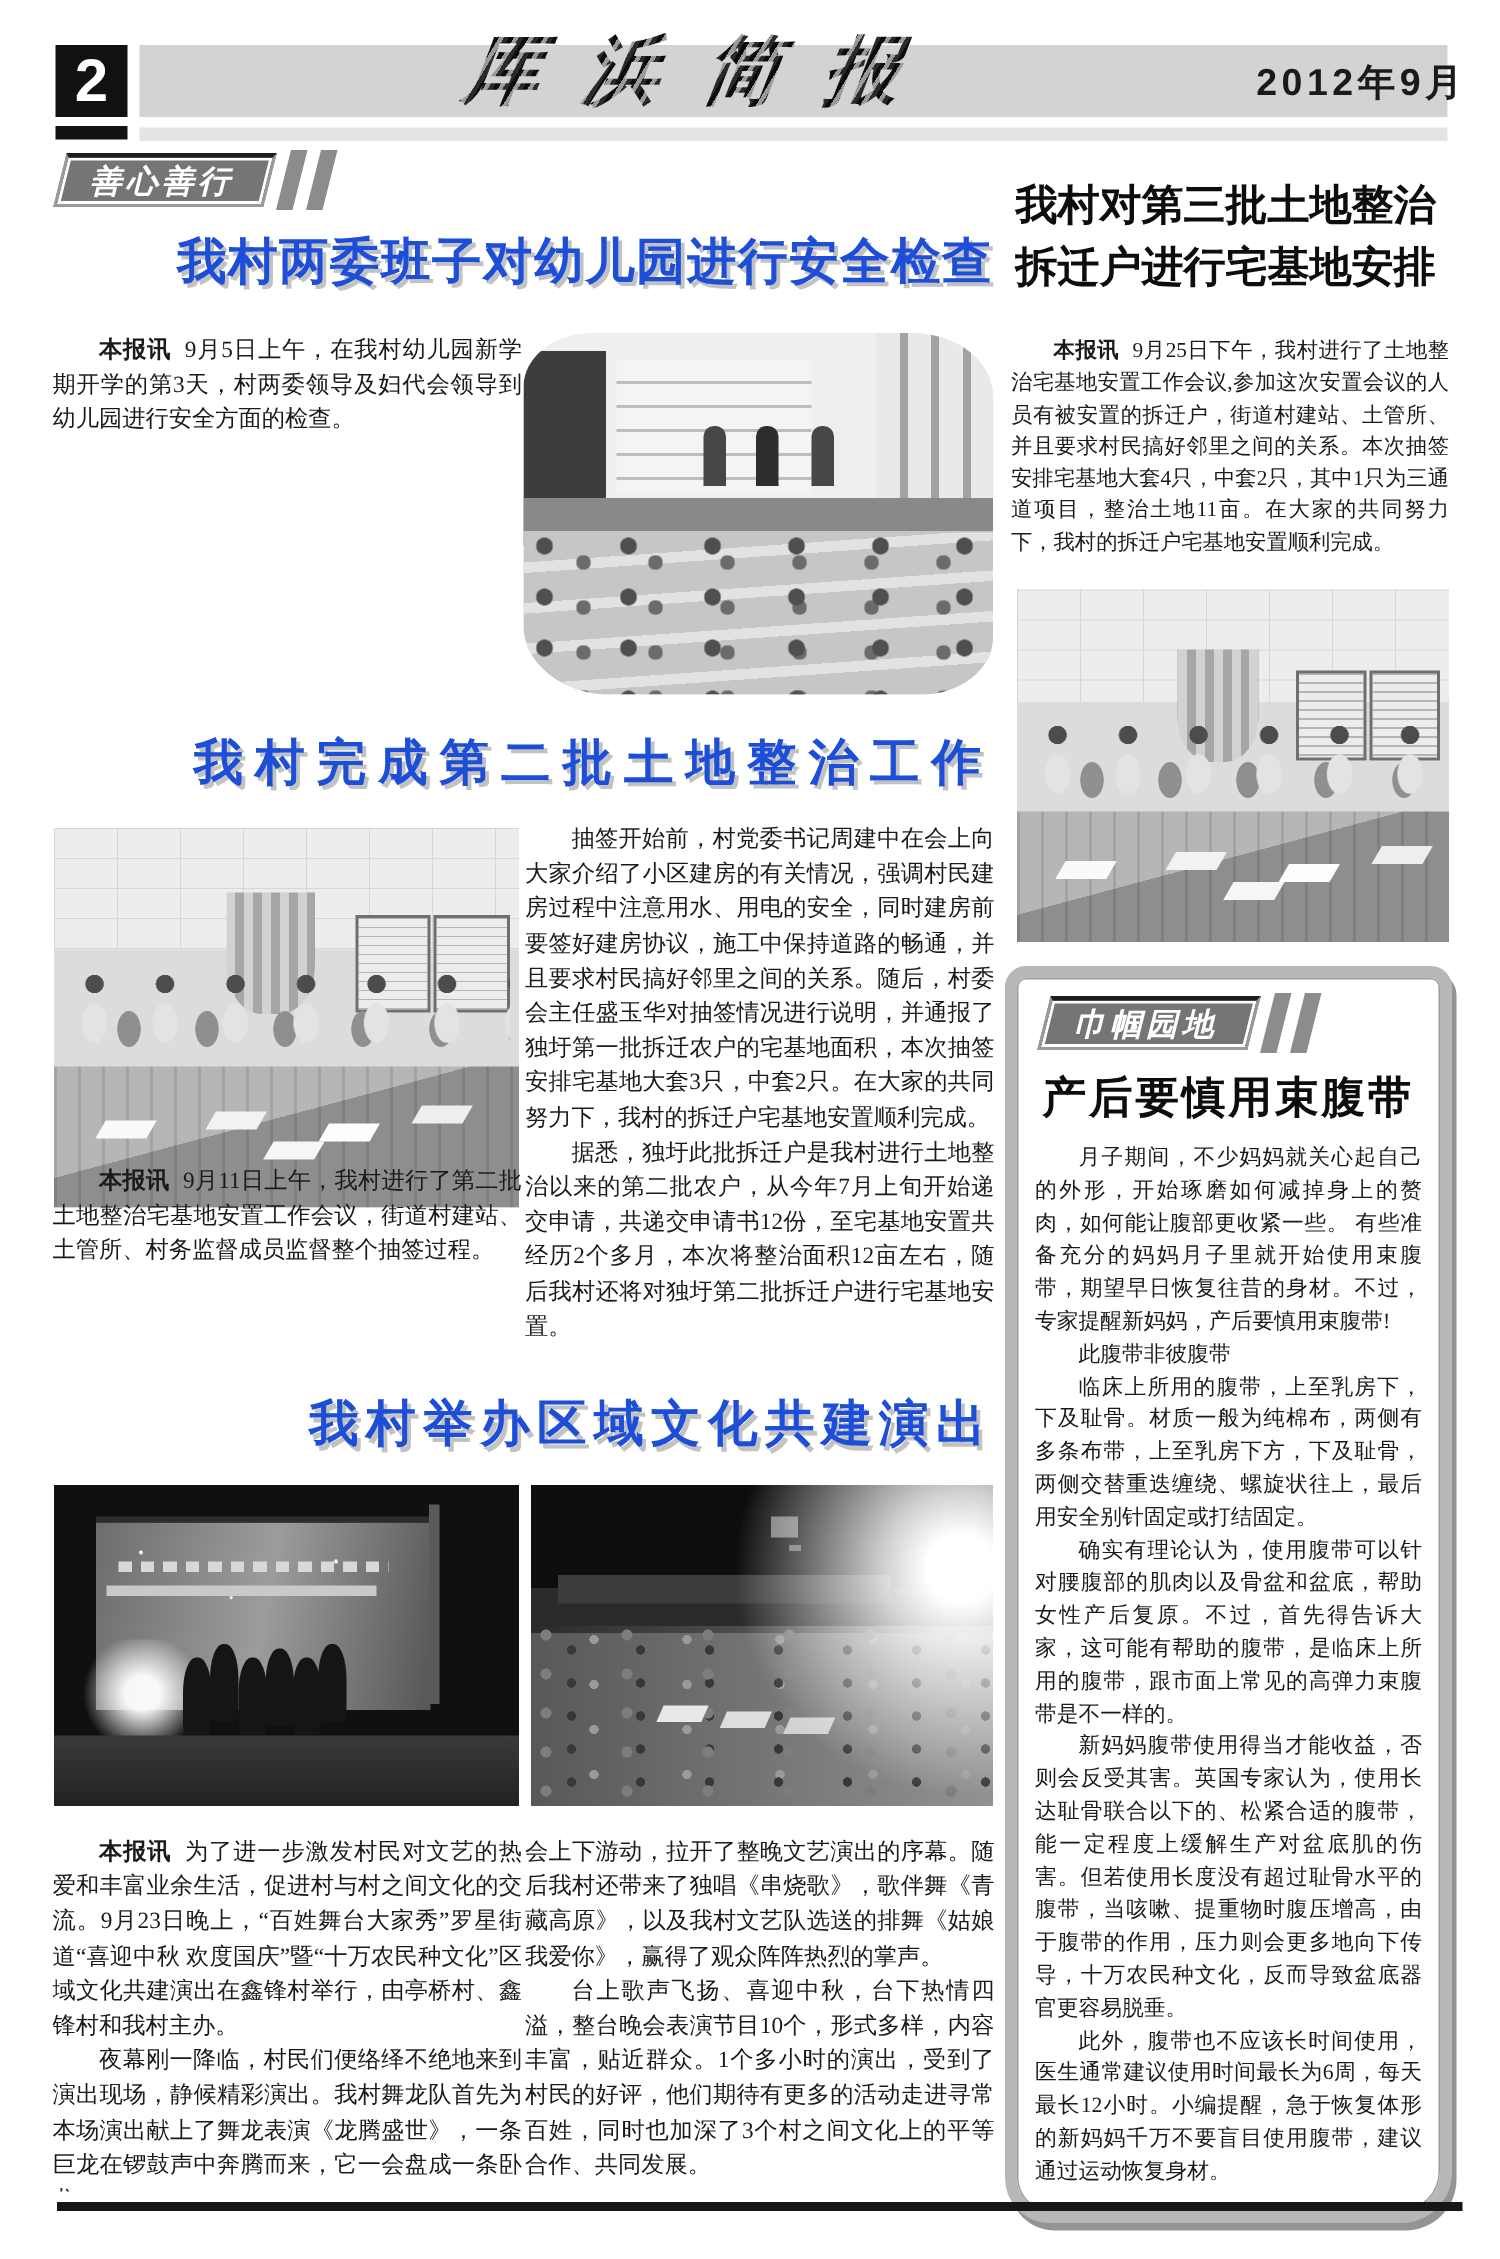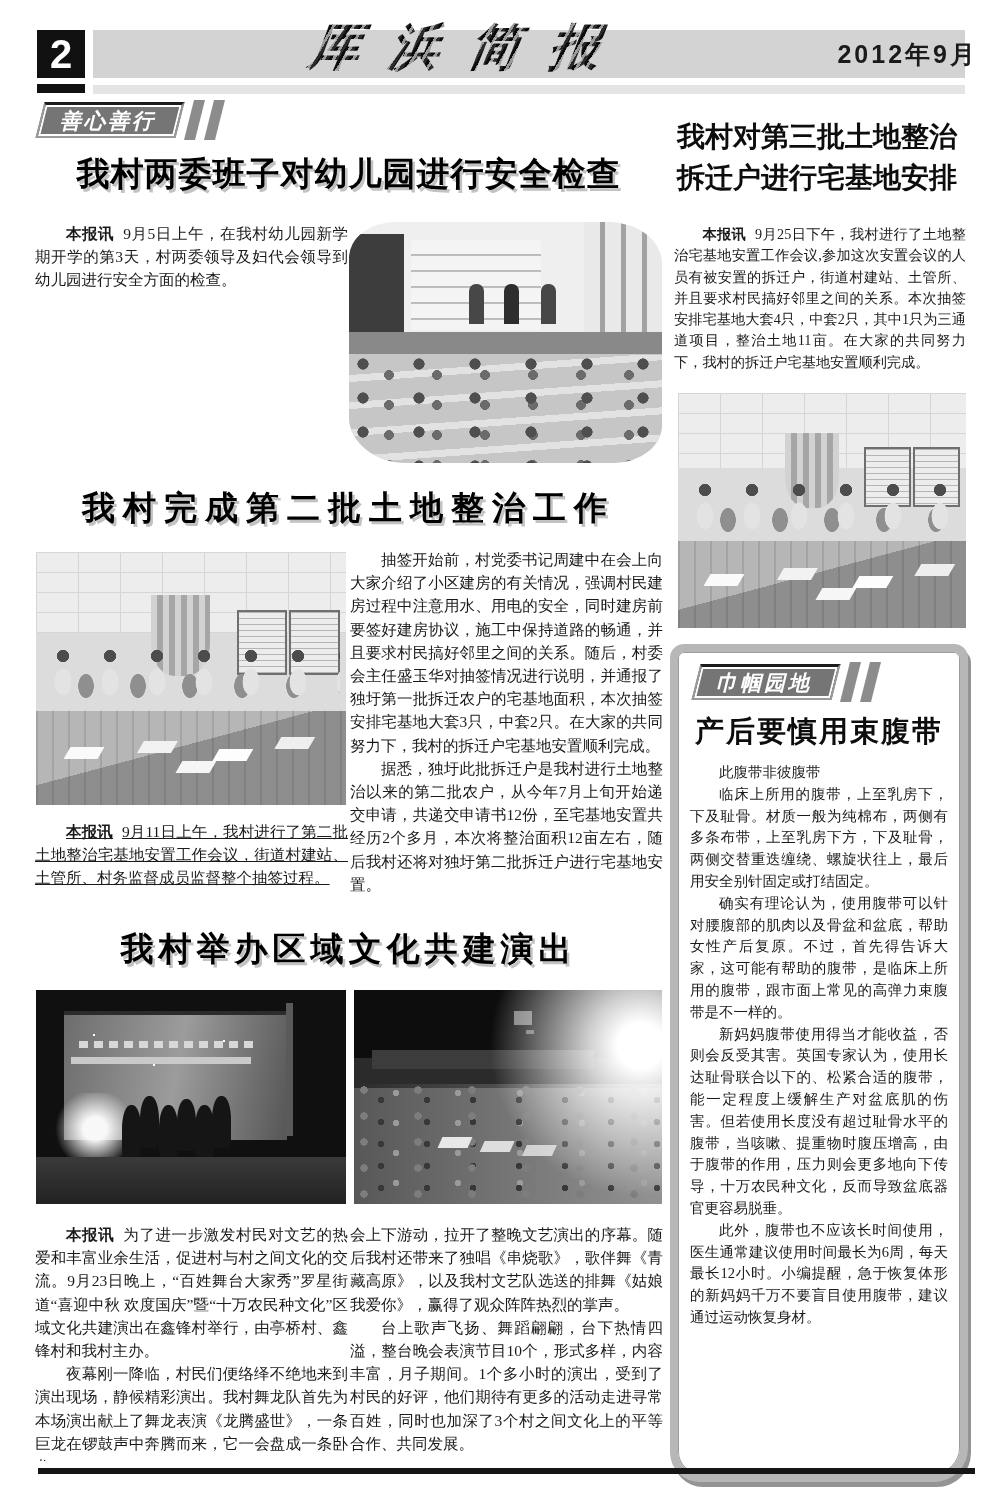--- a/index.html
+++ b/index.html
@@ -27,36 +27,36 @@
   .section-badge{display:flex;align-items:stretch;height:36px;}
   .badge-body{background:#757575;border-top:3px solid #1c1c1c;border-left:2px solid #9a9a9a;
         border-right:2px solid #9a9a9a;border-bottom:2px solid #9a9a9a;
         box-shadow:inset 0 0 0 2px #fff;transform:skewX(-14deg);padding:0 20px;
         display:flex;align-items:center;color:#fff;font-family:"Liberation Sans","DejaVu Sans",sans-serif;
         font-weight:bold;font-size:21px;letter-spacing:3px;white-space:nowrap;}
   .badge-stripe{width:11px;background:#8c8c8c;transform:skewX(-14deg);margin-left:9px;margin-top:-2px;height:40px;}
   #badge-left{left:40px;top:102px;}
 
   
-  .headline{font-family:"Liberation Sans","DejaVu Sans",sans-serif;font-weight:bold;color:#000000;
-        text-align:center;text-shadow:2.5px 3px 0 #c2c2c2;white-space:nowrap;}
+  .headline{font-family:"Liberation Sans","DejaVu Sans",sans-serif;font-weight:bold;color:#1d4ed8;
+        text-align:right;text-shadow:2.5px 3px 0 #c2c2c2;white-space:nowrap;}
   #title-a1{left:35px;top:152px;width:627px;font-size:33px;letter-spacing:1px;}
   #title-right{left:666px;top:116px;width:302px;font-family:"Liberation Sans","DejaVu Sans",sans-serif;
         font-weight:bold;font-size:28px;line-height:41px;text-align:center;color:#0d0d0d;}
   #title-a2{left:35px;top:486px;width:627px;font-size:33px;letter-spacing:8px;}
   #title-a3{left:35px;top:927px;width:627px;font-size:33px;letter-spacing:5px;}
 
   
   .body-text{font-size:15.5px;line-height:23.2px;text-align:justify;overflow:hidden;}
   .body-text p{margin:0;text-indent:2em;}
   .body-text p.noindent{text-indent:0;}
   .lead{font-family:"Liberation Sans","DejaVu Sans",sans-serif;font-weight:bold;margin-right:9px;margin-top:28px;}
   #a1-text{left:35px;top:222px;width:313px;height:250px;}
   #rt-text{left:674px;top:224px;width:292px;height:168px;font-size:14.2px;line-height:21.3px;}
-  #a2-left{left:35px;top:820px;width:313px;height:92px;text-decoration:underline;}
+  #a2-left{left:35px;top:776px;width:313px;height:92px;}
   #a2-right{left:350px;top:548px;width:313px;height:358px;}
   #a3-left{left:35px;top:1223px;width:313px;height:238px;}
   #a3-mid{left:350px;top:1223px;width:313px;height:238px;}
 
   
   #panel{left:670px;top:644px;width:298px;height:838px;background:#fff;box-sizing:border-box;
         border:8px solid #b7b7b7;border-radius:14px 14px 34px 30px;
         box-shadow:3px 5px 0 #949494,inset 0 0 0 1px #9c9c9c;}
   #panel-inner{position:absolute;inset:6px 12px;overflow:hidden;}
   #badge-right{position:relative;display:inline-flex;margin:6px 0 4px 6px;}
@@ -236,32 +236,33 @@
     <span class="crowd5"></span>
     <span class="tables"></span>
     <span class="glow5"></span>
   </div>
   <div class="abs body-text" id="a3-left">
     <p><b class="lead">本报讯</b><span>为了进一步激发村民对文艺的热爱和丰富业余生活，促进村与村之间文化的交流。9月23日晚上，“百姓舞台大家秀”罗星街道“喜迎中秋 欢度国庆”暨“十万农民种文化”区域文化共建演出在鑫锋村举行，由亭桥村、鑫锋村和我村主办。</span></p>
     <p>夜幕刚一降临，村民们便络绎不绝地来到演出现场，静候精彩演出。我村舞龙队首先为本场演出献上了舞龙表演《龙腾盛世》，一条巨龙在锣鼓声中奔腾而来，它一会盘成一条卧龙，一</p>
   </div>
   <div class="abs body-text" id="a3-mid">
     <p class="noindent">会上下游动，拉开了整晚文艺演出的序幕。随后我村还带来了独唱《串烧歌》，歌伴舞《青藏高原》，以及我村文艺队选送的排舞《姑娘我爱你》，赢得了观众阵阵热烈的掌声。</p>
-    <p>台上歌声飞扬、舞蹈翩翩，台下热情四溢，整台晚会表演节目10个，形式多样，内容丰富，月子期间。1个多小时的演出，受到了村民的好评，他们期待有更多的活动走进寻常百姓，同时也加深了3个村之间文化上的平等合作、共同发展。</p>
+    <p>台上歌声飞扬、喜迎中秋，台下热情四溢，整台晚会表演节目10个，形式多样，内容丰富，贴近群众。1个多小时的演出，受到了村民的好评，他们期待有更多的活动走进寻常百姓，同时也加深了3个村之间文化上的平等合作、共同发展。</p>
   </div>
 
   <div class="abs" id="panel">
     <div id="panel-inner">
       <div class="section-badge" id="badge-right">
         <div class="badge-body">巾帼园地</div>
         <span class="badge-stripe"></span>
         <span class="badge-stripe"></span>
       </div>
       <div id="title-belly">产后要慎用束腹带</div>
       <div id="belly-text">
+        <p>月子期间，不少妈妈就关心起自己的外形，开始琢磨如何减掉身上的赘肉，如何能让腹部更收紧一些。 有些准备充分的妈妈月子里就开始使用束腹带，期望早日恢复往昔的身材。不过，专家提醒新妈妈，产后要慎用束腹带!</p>
         <p>此腹带非彼腹带</p>
         <p>临床上所用的腹带，上至乳房下，下及耻骨。材质一般为纯棉布，两侧有多条布带，上至乳房下方，下及耻骨，两侧交替重迭缠绕、螺旋状往上，最后用安全别针固定或打结固定。</p>
         <p>确实有理论认为，使用腹带可以针对腰腹部的肌肉以及骨盆和盆底，帮助女性产后复原。不过，首先得告诉大家，这可能有帮助的腹带，是临床上所用的腹带，跟市面上常见的高弹力束腹带是不一样的。</p>
         <p>新妈妈腹带使用得当才能收益，否则会反受其害。英国专家认为，使用长达耻骨联合以下的、松紧合适的腹带，能一定程度上缓解生产对盆底肌的伤害。但若使用长度没有超过耻骨水平的腹带，当咳嗽、提重物时腹压增高，由于腹带的作用，压力则会更多地向下传导，十万农民种文化，反而导致盆底器官更容易脱垂。</p>
         <p>此外，腹带也不应该长时间使用，医生通常建议使用时间最长为6周，每天最长12小时。小编提醒，急于恢复体形的新妈妈千万不要盲目使用腹带，建议通过运动恢复身材。</p>
       </div>
     </div>
   </div>
 
   <div class="abs" id="bottom-rule"></div>

